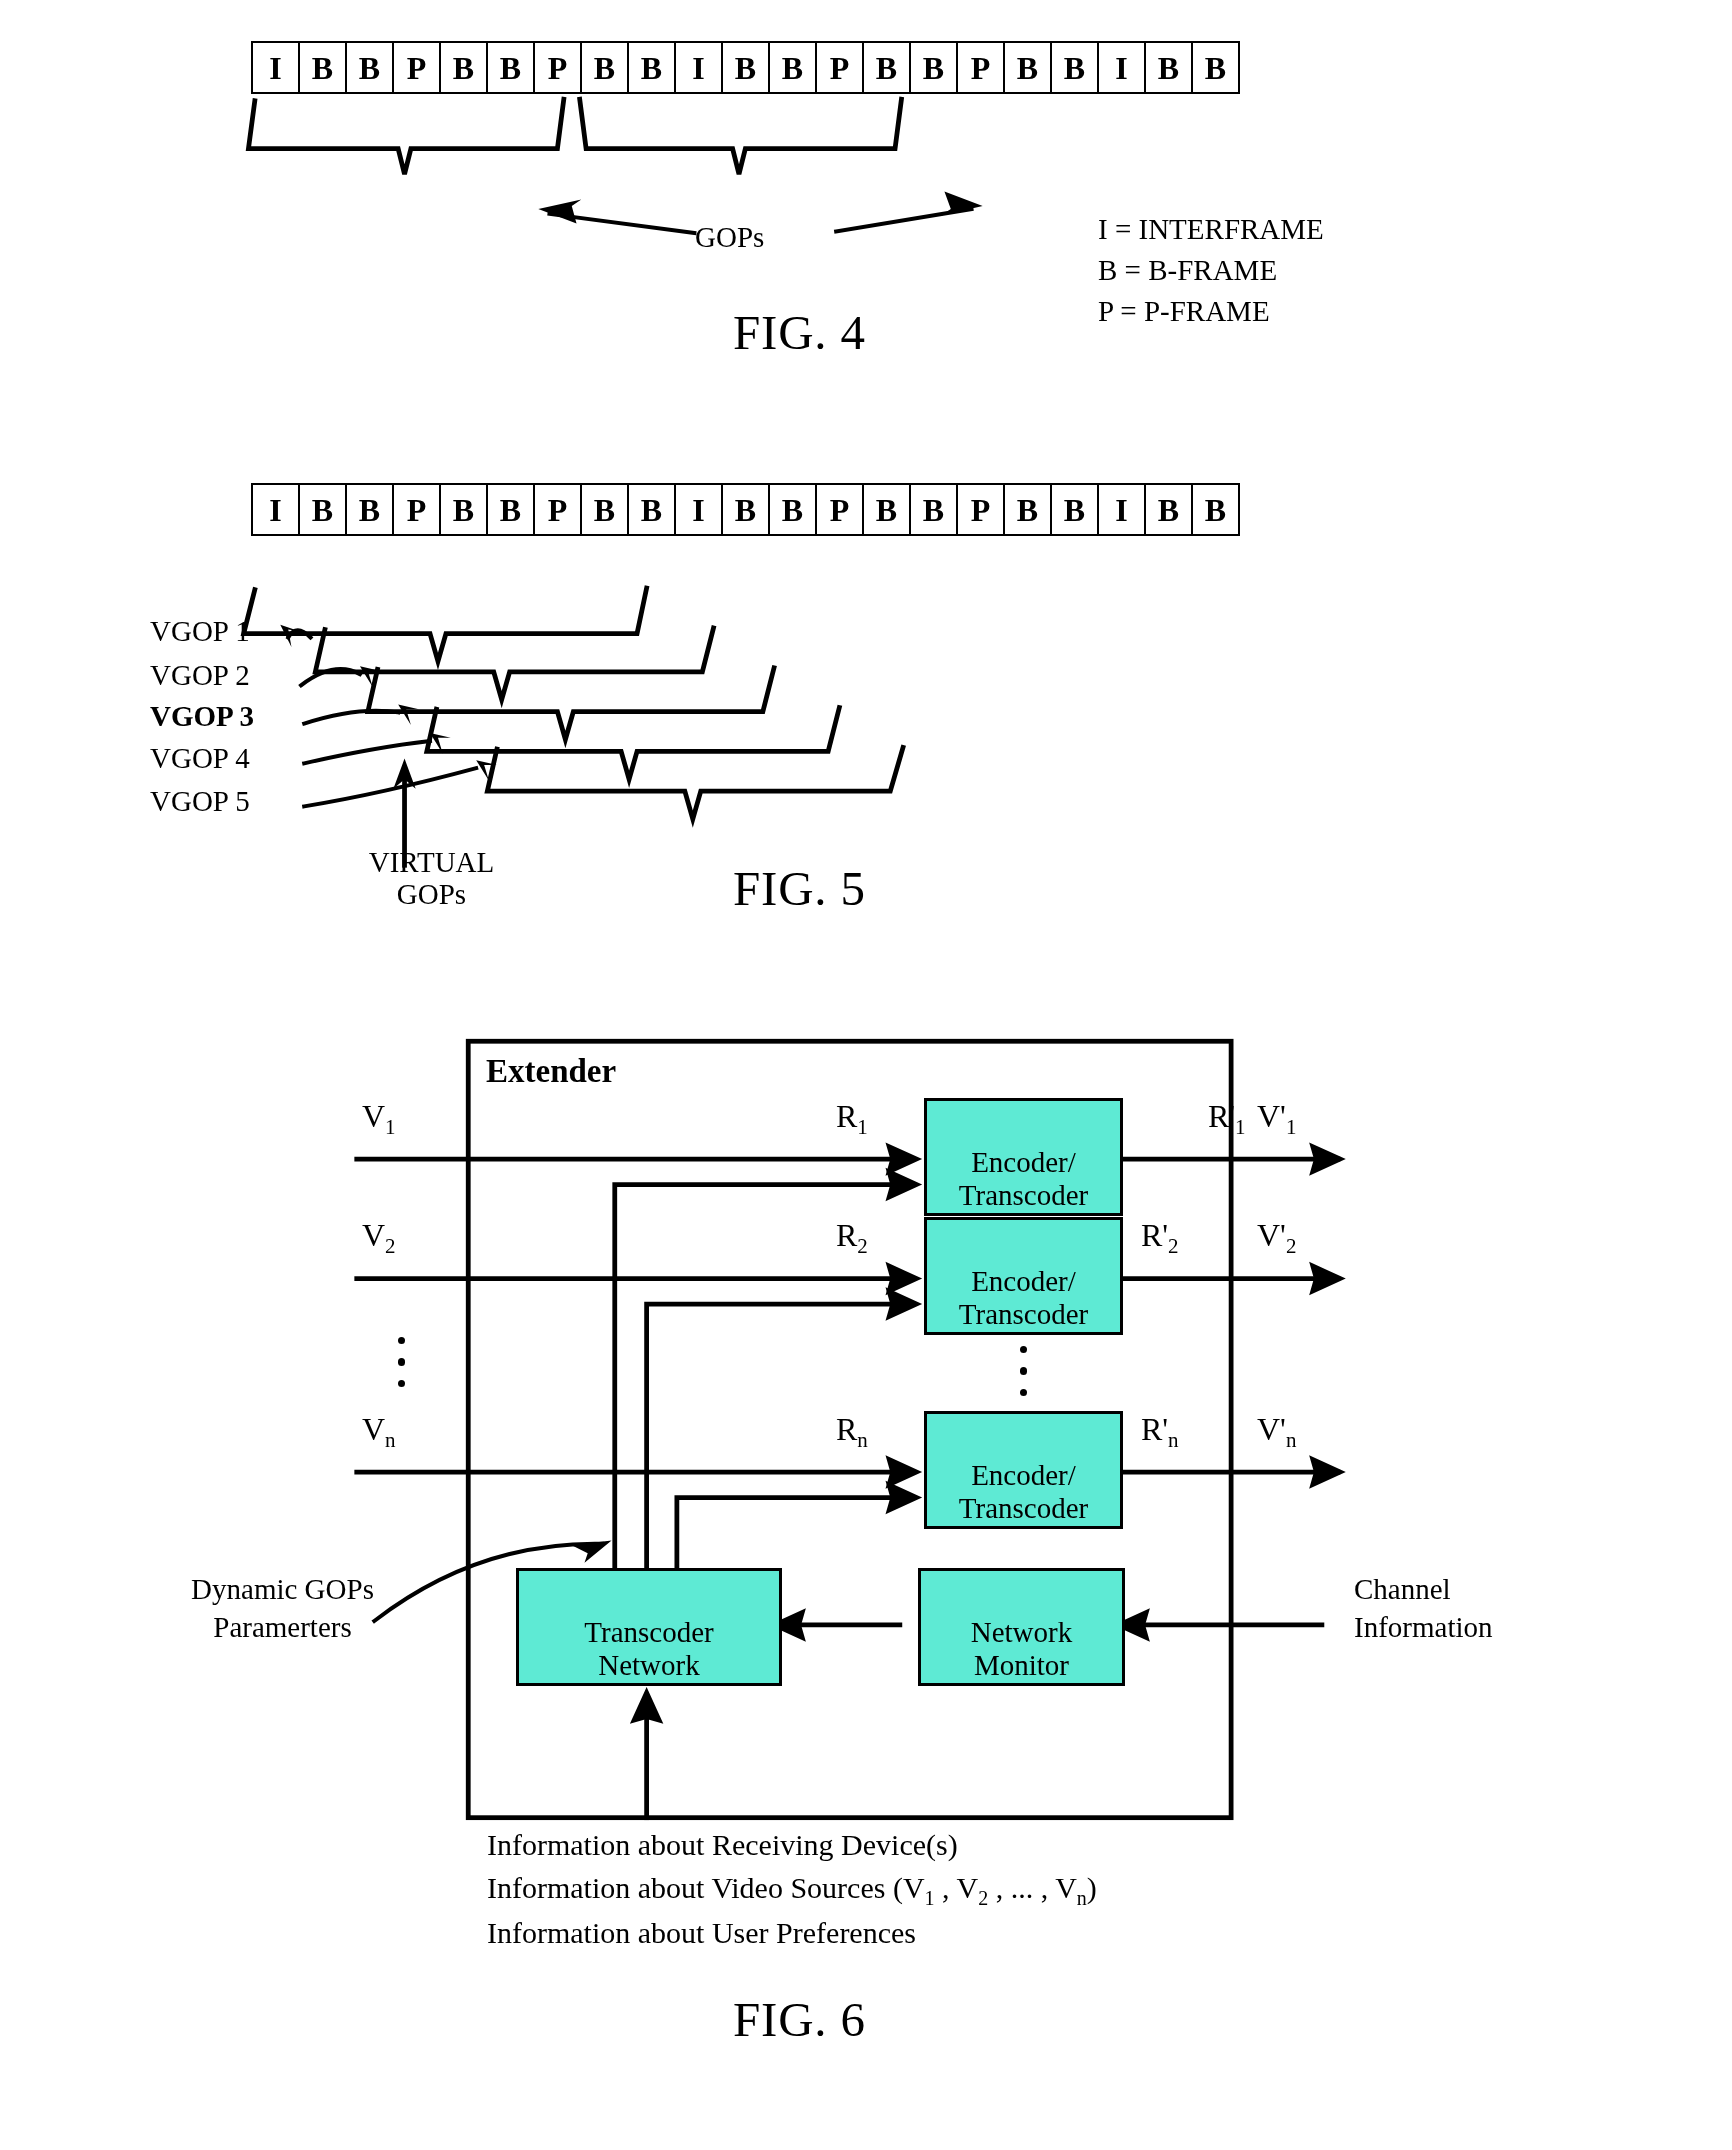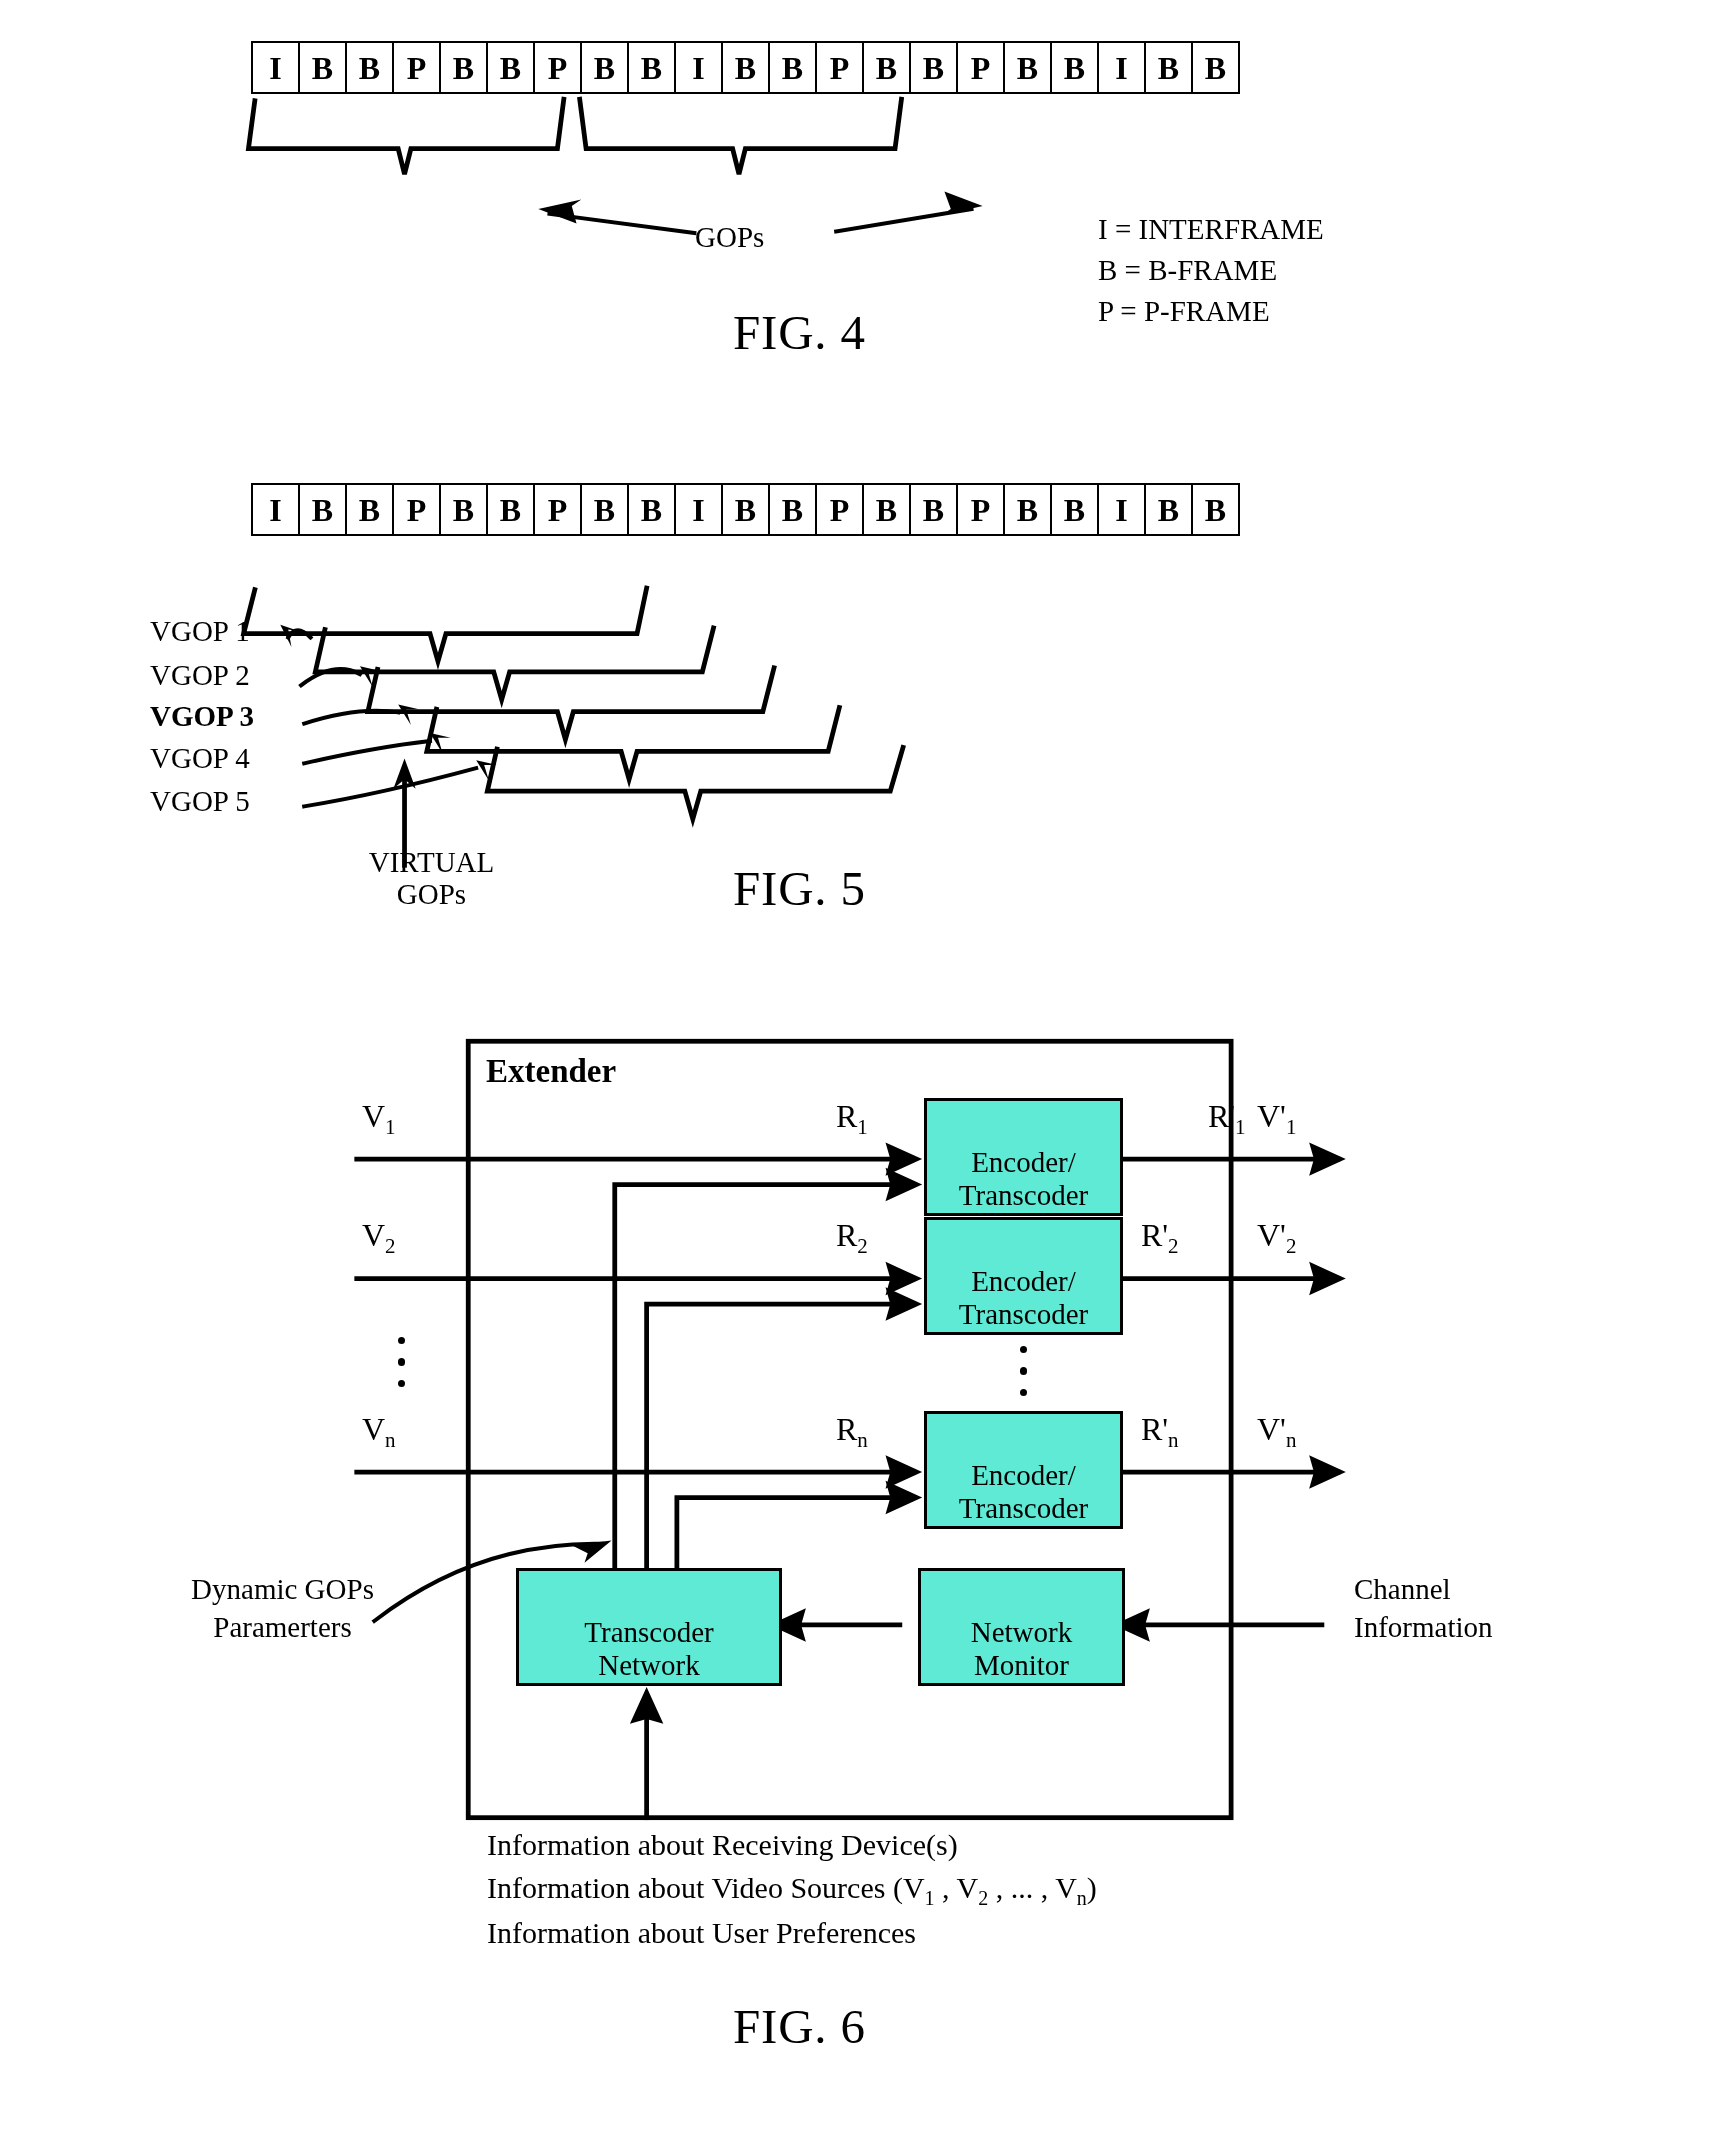--- a/index.html
+++ b/index.html
@@ -294,16 +294,16 @@
     <div>Channel</div>
     <div>Information</div>
   </div>
 
   <div class="infoblk" style="left:487px;top:1824px;">
     <div>Information about Receiving Device(s)</div>
     <div id="info-video-sources">Information about Video Sources (V<sub>1</sub> , V<sub>2</sub> , ... , V<sub>n</sub>)</div>
     <div>Information about User Preferences</div>
   </div>
 
-  <div class="figcap" style="left:733px;top:1991px;margin-top:7px;">FIG. 6</div>
+  <div class="figcap" style="left:733px;top:1991px;">FIG. 6</div>
 
 </div>
 
 
 </body></html>

